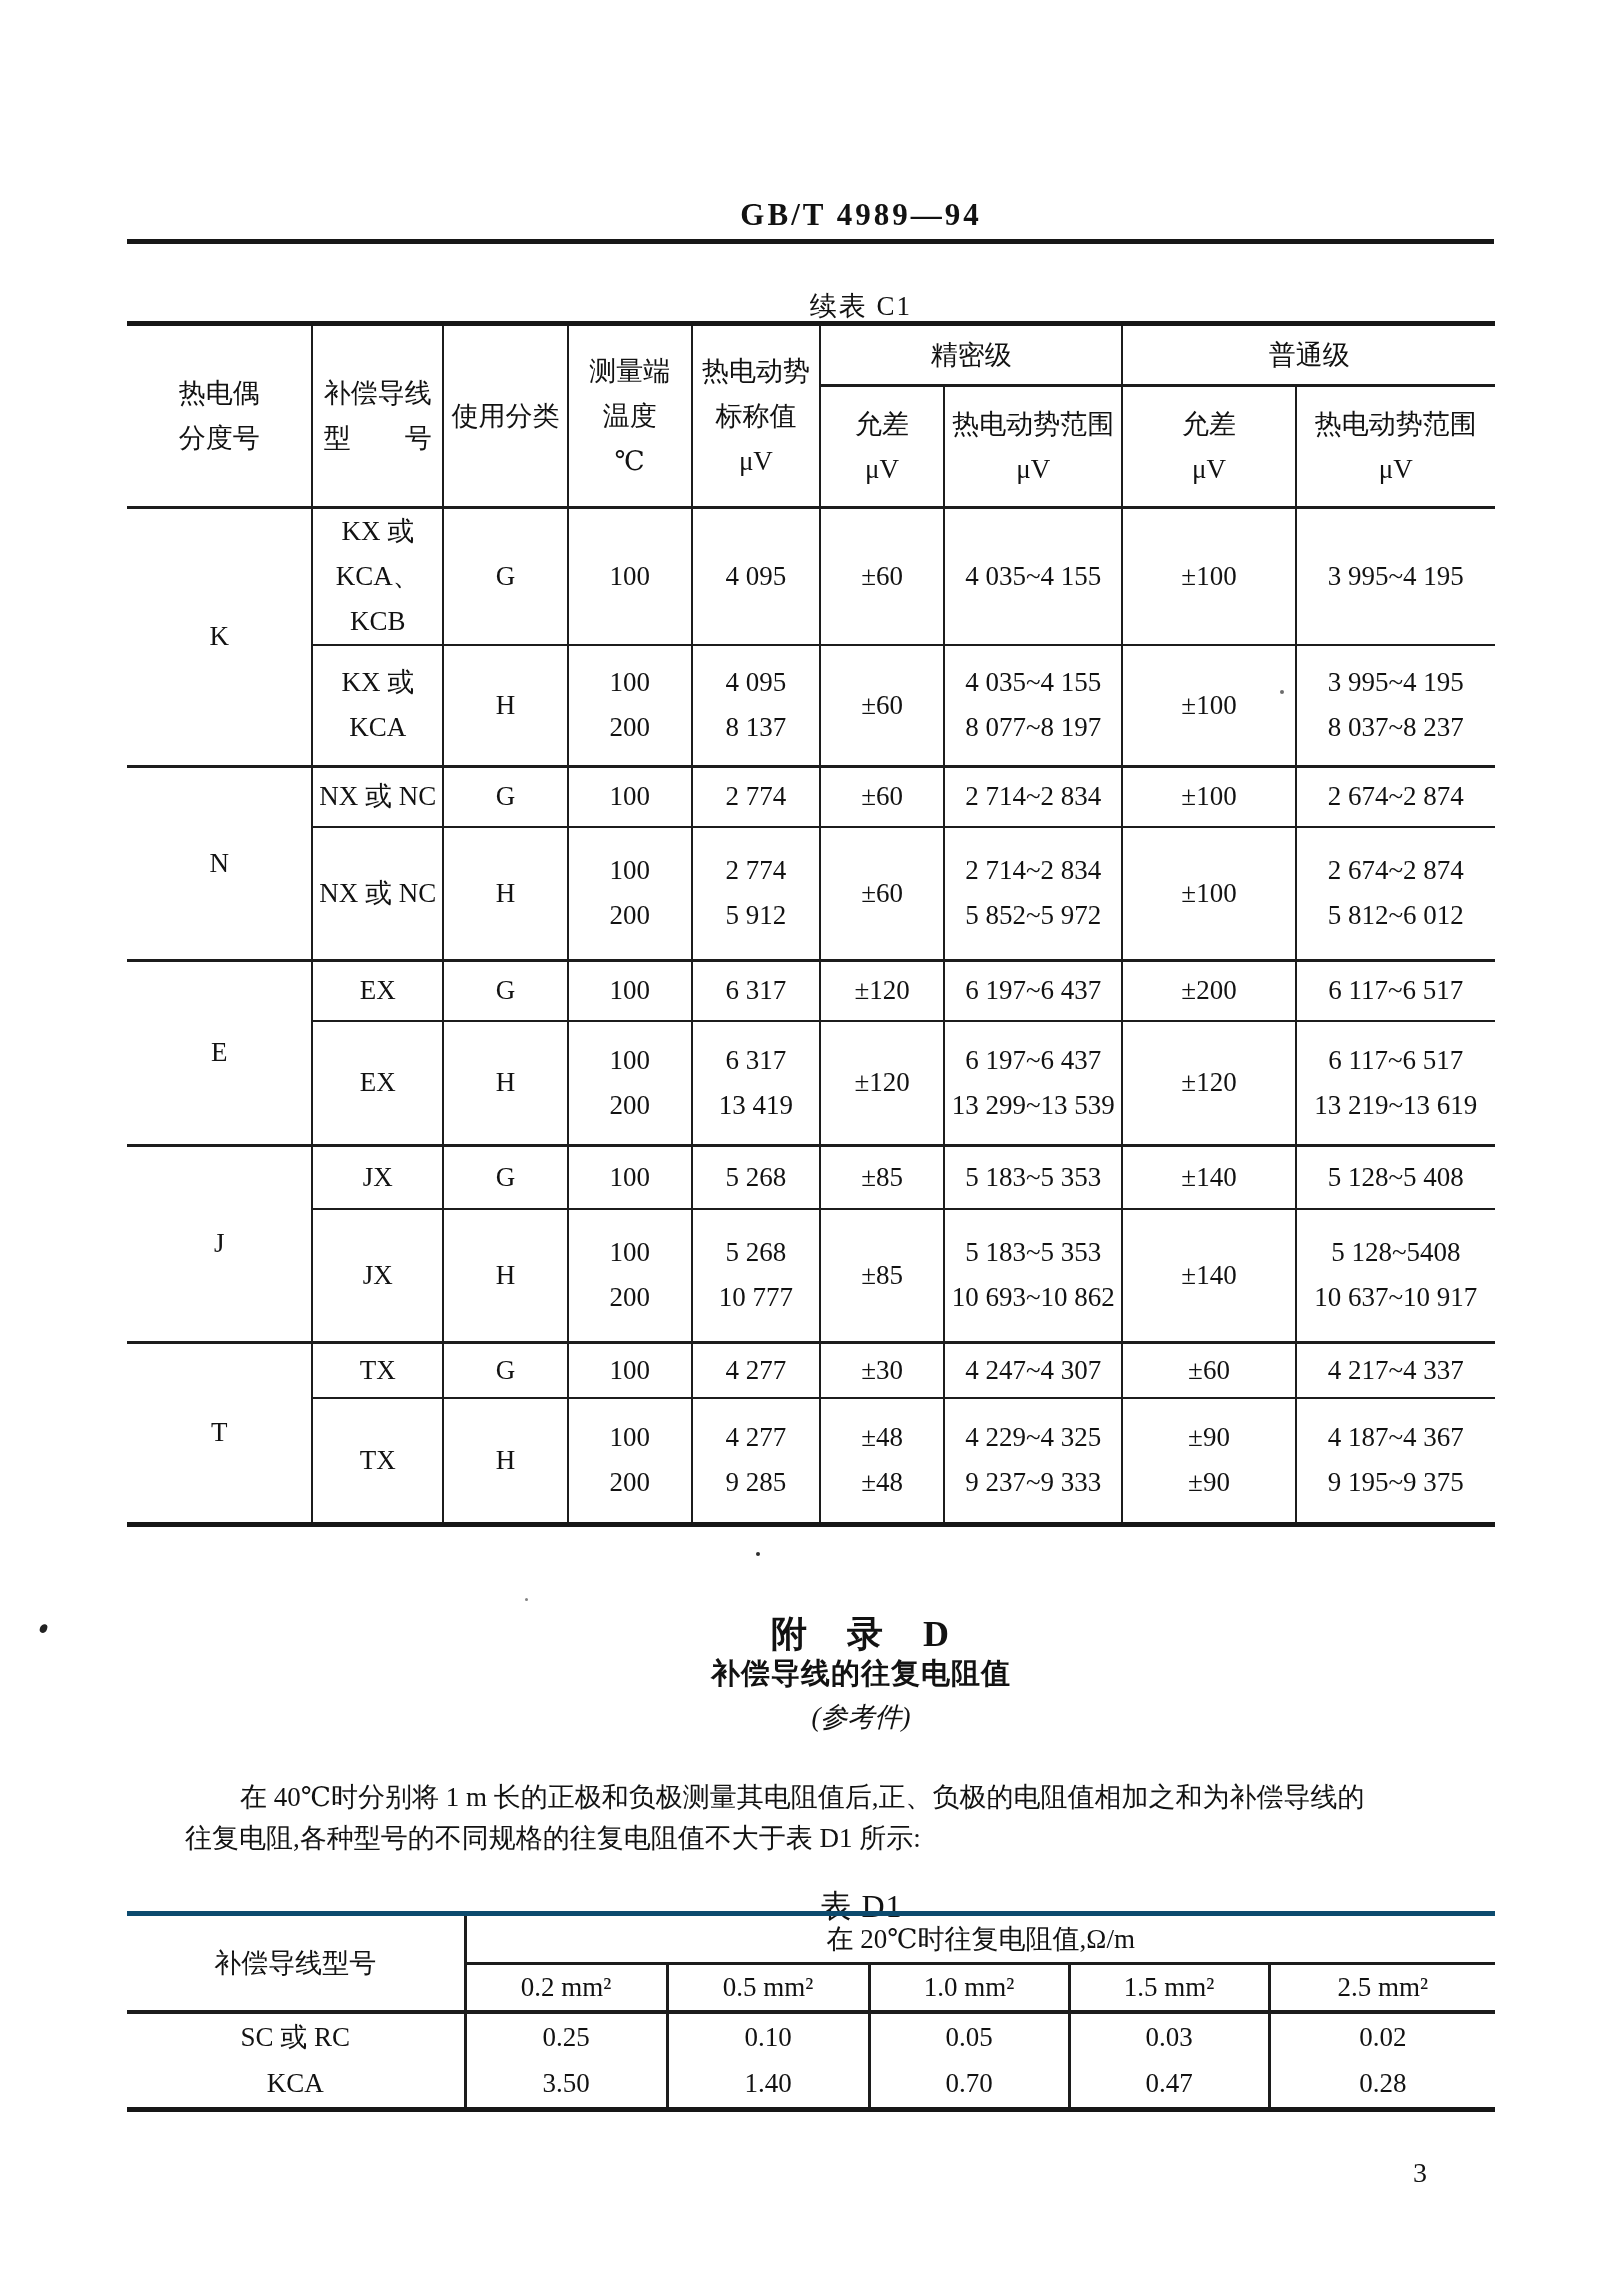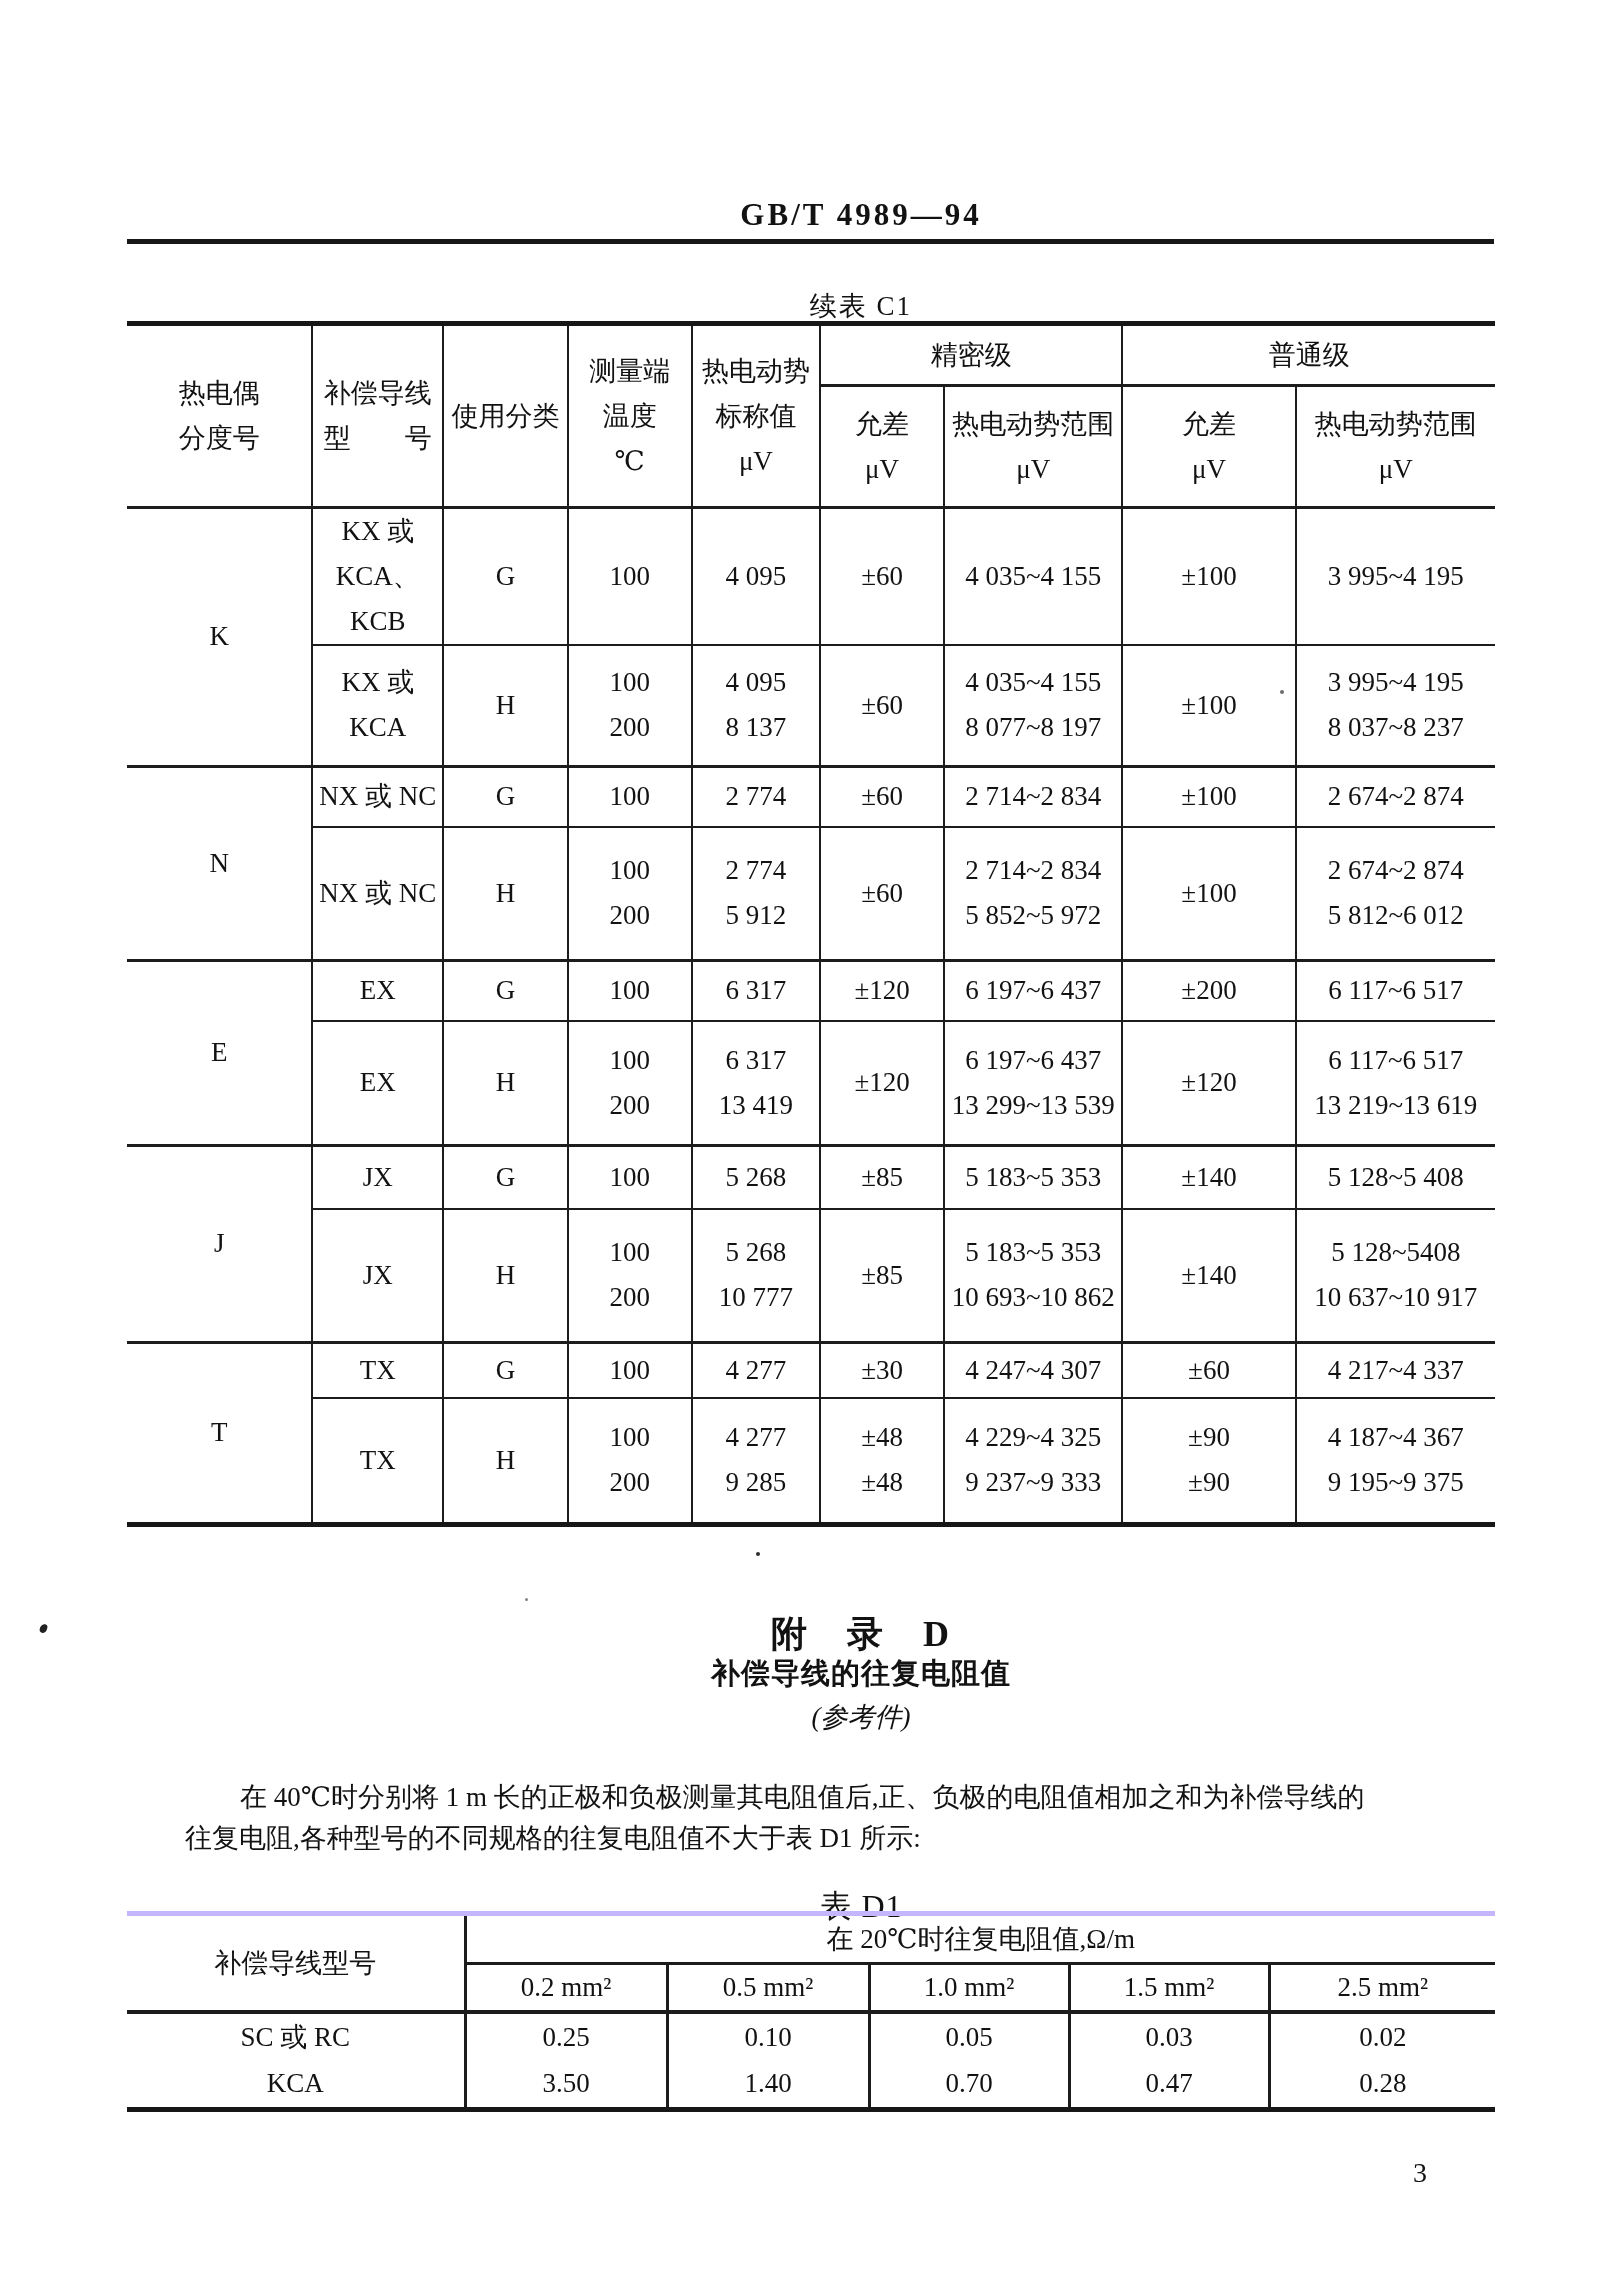--- a/index.html
+++ b/index.html
@@ -53,21 +53,21 @@
     left:185px;top:1777px;width:1303px;
     font-size:27px;line-height:41px;
     white-space:pre-line;text-indent:55px;margin:0;
   }
   .d1-caption{top:1885px;font-size:32px;letter-spacing:1px;}
 
   
   table.d1{
     left:127px;top:1911px;position:absolute;
     width:1368px;table-layout:fixed;border-collapse:collapse;
-    border-top:5px solid #c4b5fd;border-bottom:5px solid #171717;
+    border-top:5px solid #0c4a6e;border-bottom:5px solid #171717;
   }
   table.d1 th,table.d1 td{
     border:3px solid #1c1c1c;
     font-weight:normal;font-size:27px;
     text-align:center;vertical-align:middle;padding:0;
     color:#121212;
   }
   table.d1 tr > *:first-child{border-left:none;}
   table.d1 tr > *:last-child{border-right:none;}
   table.d1 th.model-h, table.d1 tr.d1h2 th{border-bottom:4px solid #1c1c1c;}

